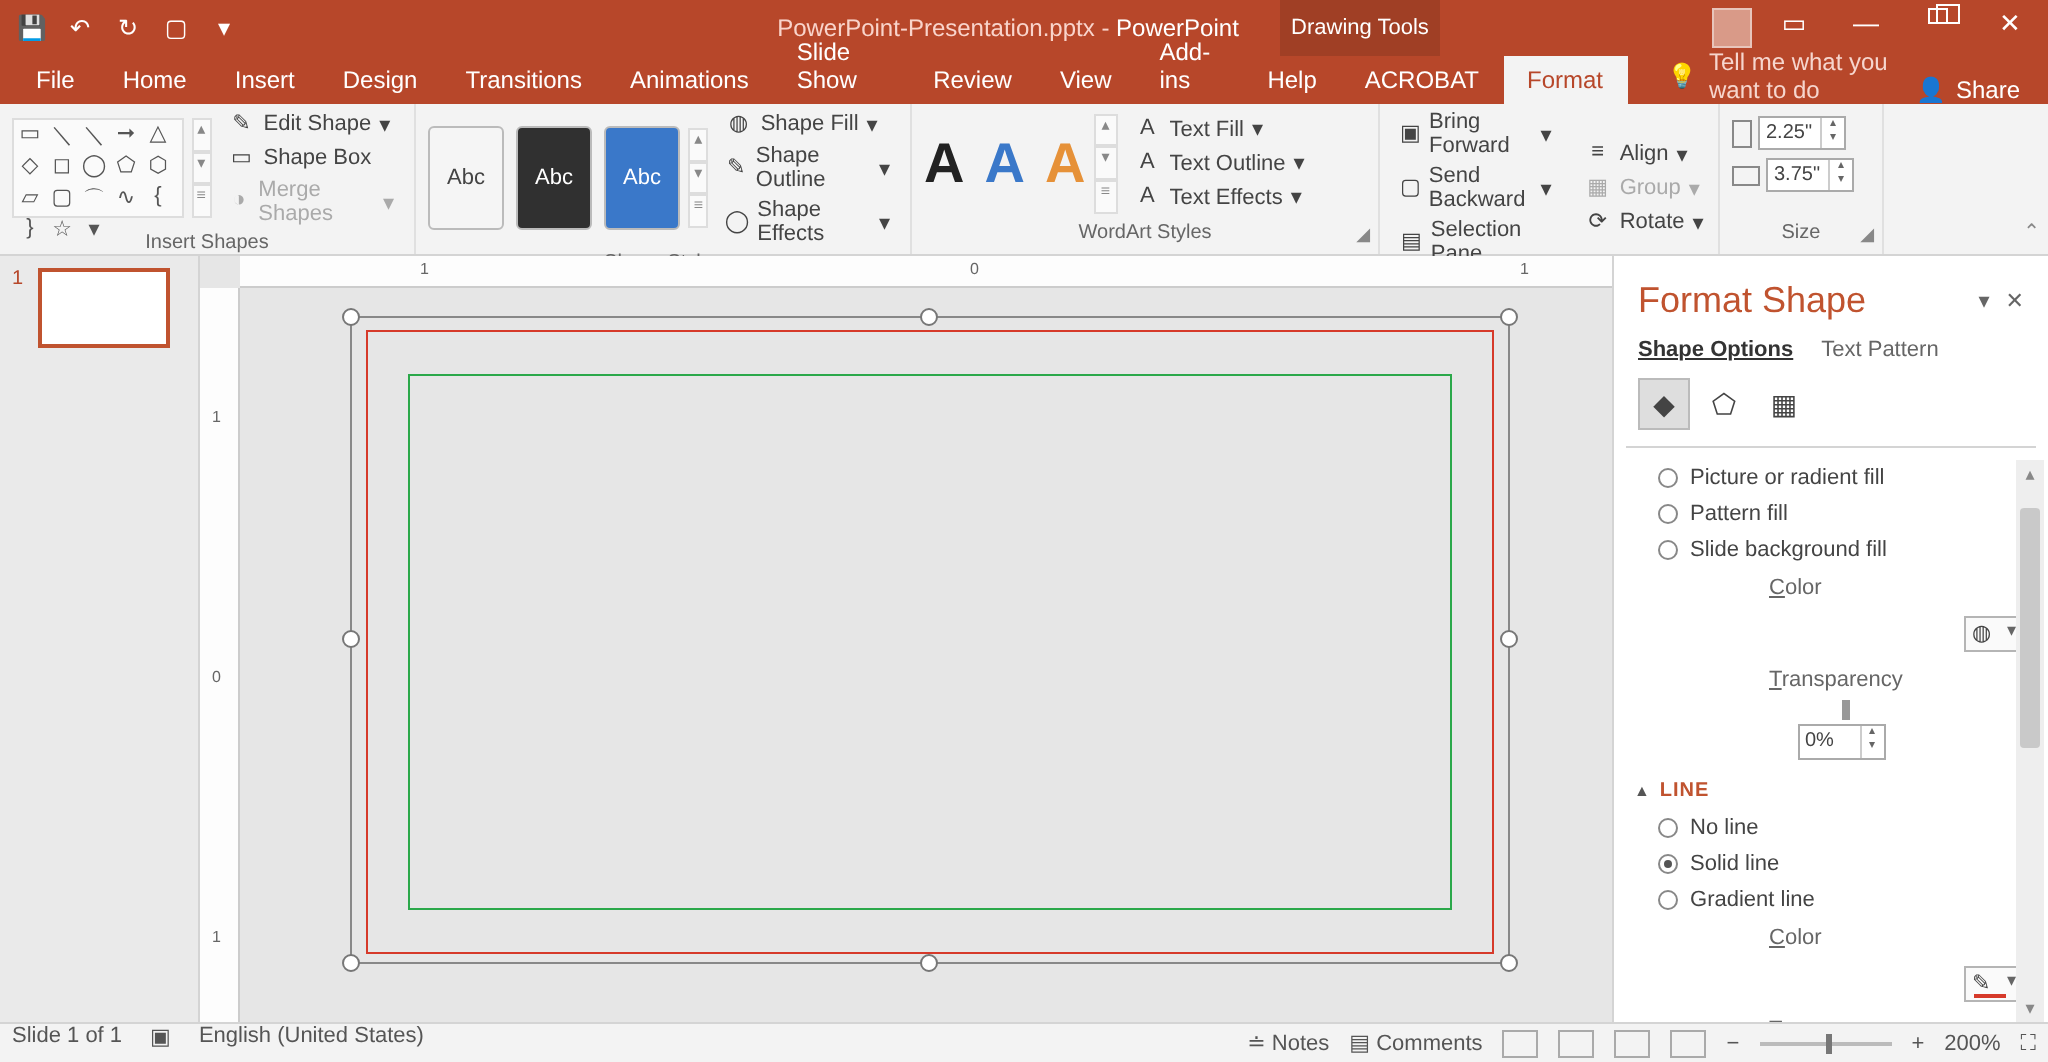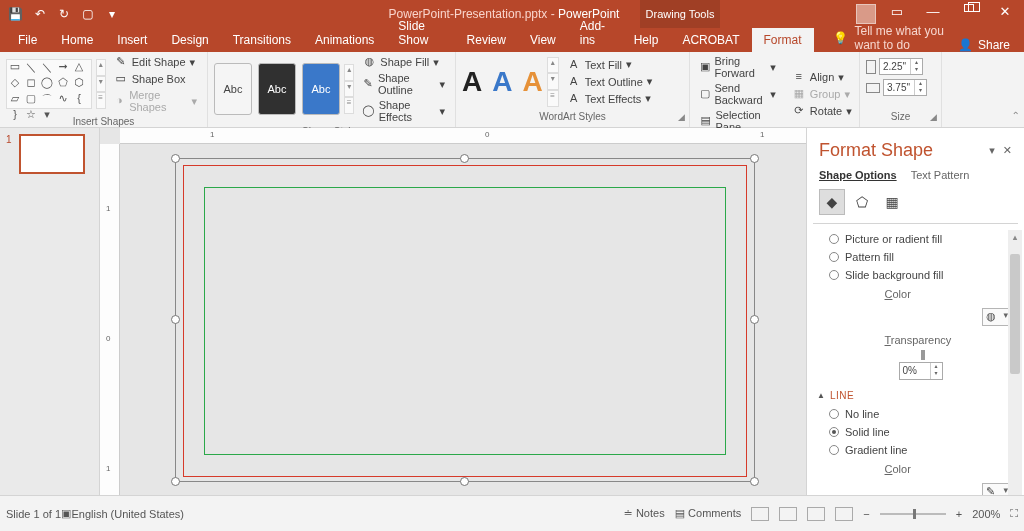--- a/index.html
+++ b/index.html
@@ -101,25 +101,25 @@
   .prop-row .lbl .u { text-decoration: underline; }
   .colorbtn { width: 30px; height: 18px; border: 1px solid #b5b5b5; background: #fafafa; margin-left: auto; position: relative; cursor: pointer; }
   .colorbtn::after { content: "▾"; position: absolute; right: 3px; top: 1px; font-size: 9px; color: #666; }
   .bucket { position: absolute; left: 3px; top: 1px; font-size: 11px; }
   .transp-slider { flex: 1; height: 2px; background: #ccc; position: relative; margin: 0 4px; }
   .transp-slider .knob { position: absolute; left: 0; top: -4px; width: 4px; height: 10px; background: #999; }
   .valbox { width: 44px; height: 18px; border: 1px solid #aaa; background: #fff; font-size: 10px; text-align: left; padding-left: 3px; line-height: 16px; position: relative; }
   .valbox .arrows { position: absolute; right: 0; top: 0; width: 12px; height: 100%; border-left: 1px solid #ccc; font-size: 6px; text-align: center; line-height: 7px; color: #666; }
   .section-head { display: flex; align-items: center; gap: 5px; margin: 6px 0 4px -12px; cursor: pointer; }
   .section-head .tri { font-size: 8px; color: #555; }
-  .section-head .name { color: #c0532f; font-weight: 400; letter-spacing: .5px; text-transform: uppercase; font-size: 10px; }
+  .section-head .name { color: #c0532f; font-weight: 700; letter-spacing: .5px; text-transform: uppercase; font-size: 10px; }
   .redline { position: absolute; left: 4px; bottom: 1px; width: 16px; height: 2px; background: #d63a2a; }
 
   
-  .status { position: absolute; bottom: 0; left: 0; right: 0; height: 36px; background: #f3f3f3; border-top: 1px solid #d4d4d4; display: flex; align-items: center; font-size: 11px; color: #555; padding: 0 6px; gap: 0; }
+  .status { position: absolute; bottom: 0; left: 0; right: 0; height: 20px; background: #f3f3f3; border-top: 1px solid #d4d4d4; display: flex; font-size: 11px; color: #555; padding: 0 6px; gap: 14px; }
   .status .right { margin-left: auto; display: flex; align-items: center; gap: 10px; }
   .viewbtn { width: 18px; height: 14px; border: 1px solid #aaa; cursor: pointer; }
   .zoom-slider { width: 66px; height: 2px; background: #bbb; position: relative; }
   .zoom-slider .knob { position: absolute; left: 50%; top: -4px; width: 3px; height: 10px; background: #777; }
   .collapse-ribbon { position: absolute; right: 4px; top: 110px; font-size: 10px; color: #888; cursor: pointer; }
 </style>
 </head>
 <body>
 
 <div class="titlebar">

